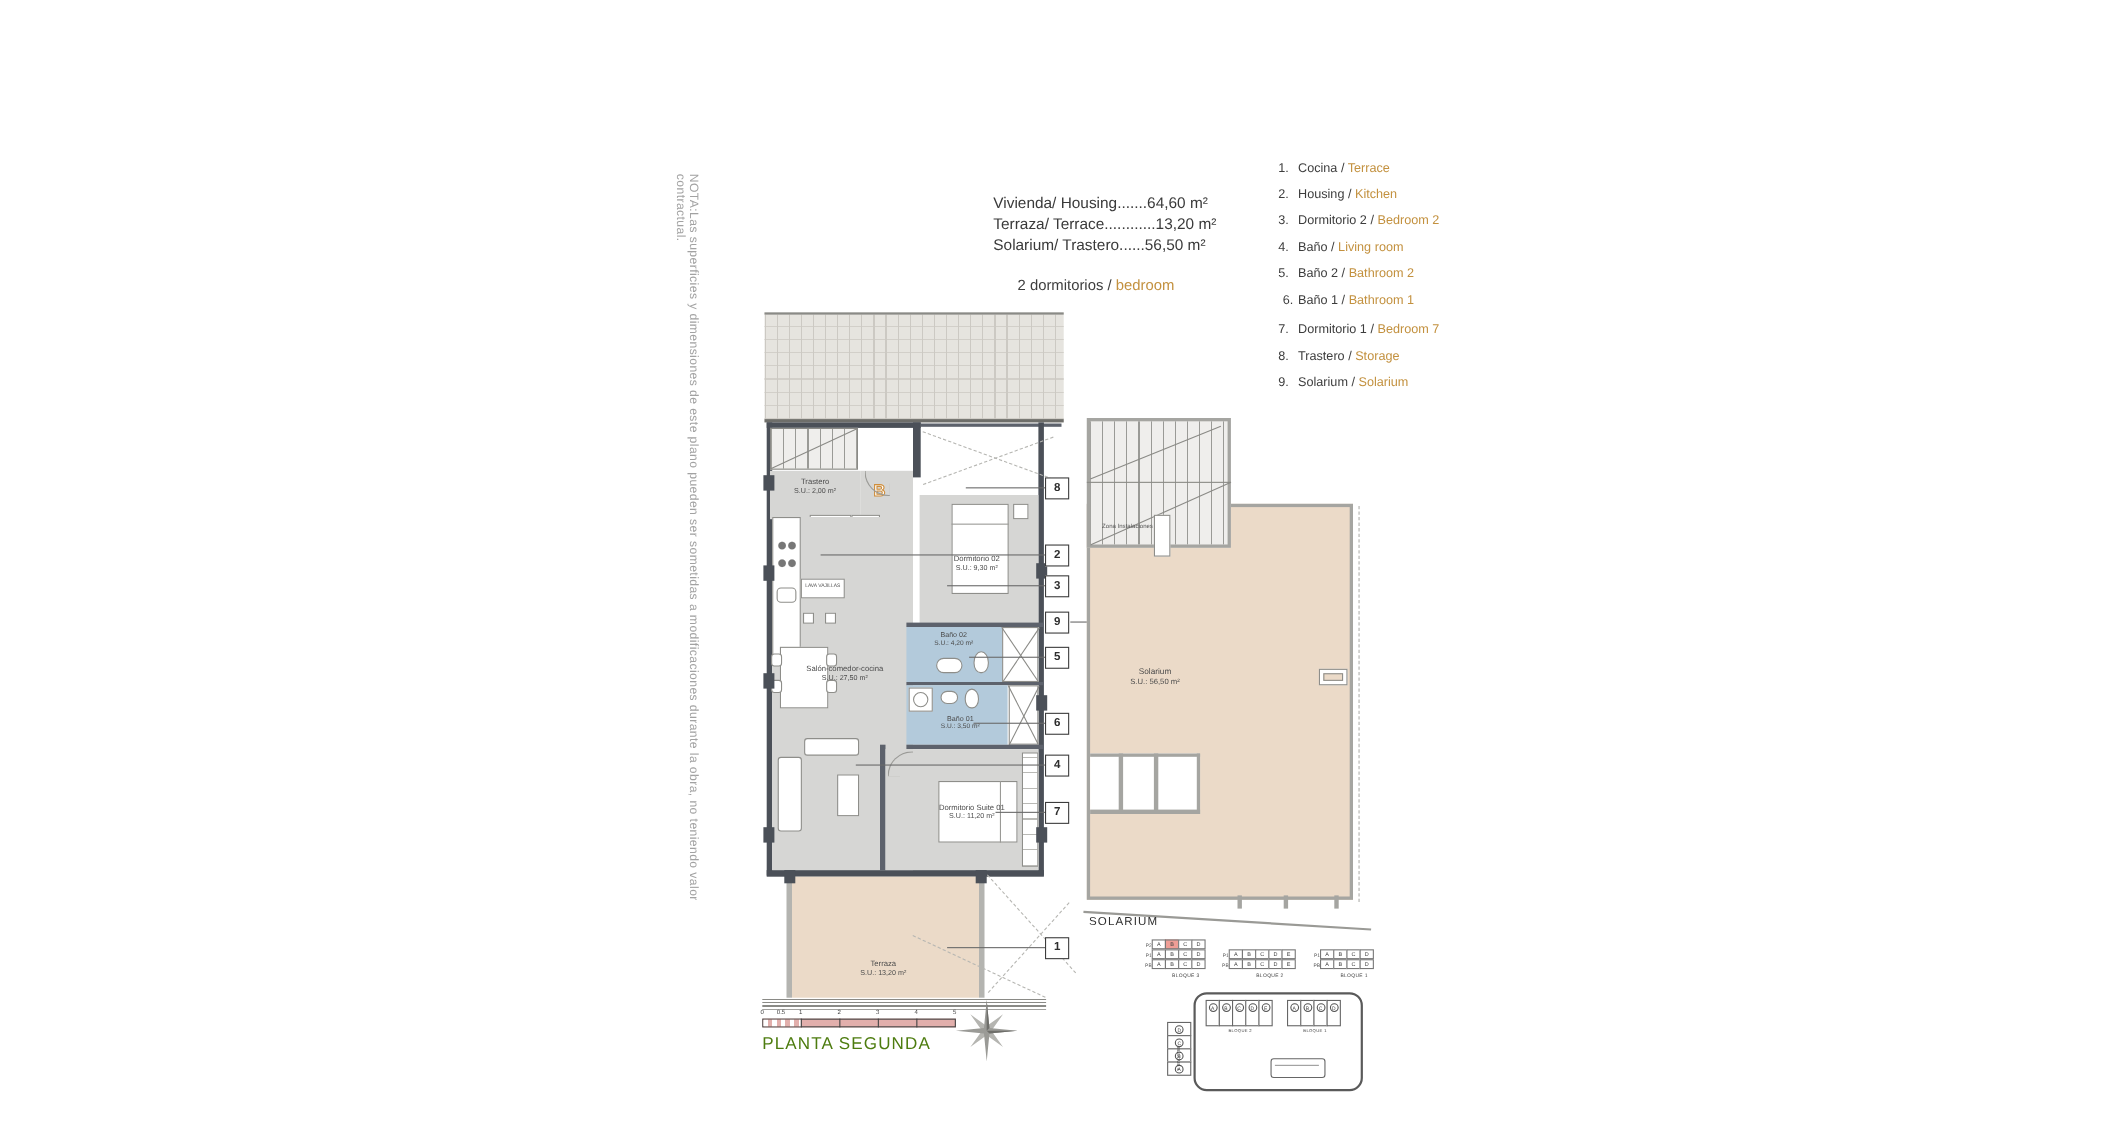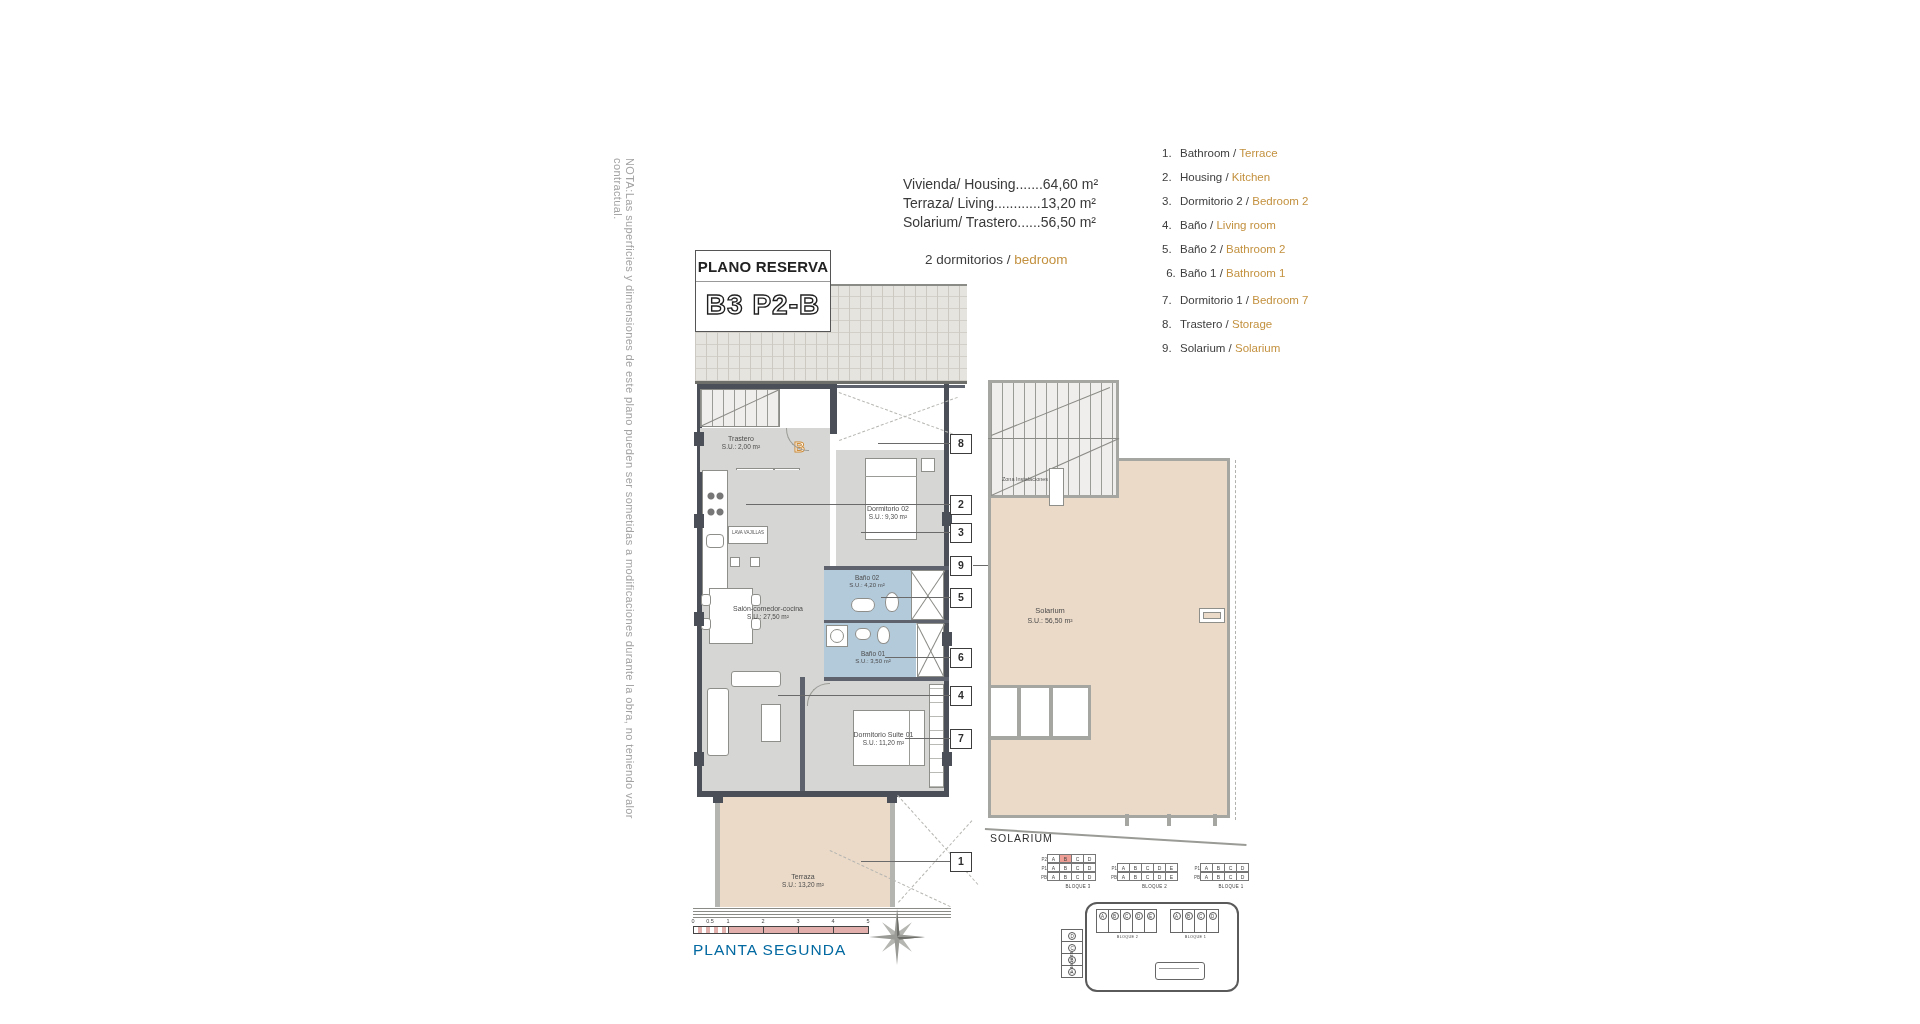--- a/index.html
+++ b/index.html
@@ -41,35 +41,30 @@
   .ucell{width:13px;height:24px;border:1px solid #666;margin-left:-1px;box-sizing:border-box;background:#fff;}
   .ucellh{width:22px;height:13px;border:1px solid #666;margin-top:-1px;box-sizing:border-box;background:#fff;}
 </style>
 </head>
 <body>
 
 <div class="canvas">
 
   <div class="abs" style="left:612px;top:158px;height:680px;writing-mode:vertical-rl;font-size:11px;color:#a2a2a2;letter-spacing:.4px;">NOTA:Las superficies y dimensiones de este plano pueden ser sometidas a modificaciones durante la obra, no teniendo valor contractual.</div>
 
-  <div class="abs" style="left:695px;top:250px;width:134px;height:80px;border:1px solid #555;background:#fff;text-align:center;z-index:5;">
-    <div style="font-size:15px;font-weight:bold;color:#222;margin-top:7px;letter-spacing:.2px;">PLANO RESERVA</div>
-    <div style="border-top:1px solid #999;margin-top:6px;"></div>
-    <div style="font-size:28px;font-weight:800;color:#fff;-webkit-text-stroke:1.4px #1e1e1e;letter-spacing:1px;margin-top:7px;">B3 P2-B</div>
-  </div>
 
   <div class="area-line" style="top:176px;">Vivienda/ Housing.......64,60 m²</div>
-  <div class="area-line" style="top:195px;">Terraza/ Living............13,20 m²</div>
+  <div class="area-line" style="top:195px;">Terraza/ Terrace............13,20 m²</div>
   <div class="area-line" style="top:214px;">Solarium/ Trastero......56,50 m²</div>
   <div class="abs" style="left:925px;top:252px;font-size:13.5px;color:#3d3d3d;white-space:nowrap;">
     <span>2 dormitorios /</span>
     <span class="en">bedroom</span>
   </div>
 
-  <div class="lg" style="top:147px;"><span class="n">1.</span><span>Bathroom / </span><span class="en">Terrace</span></div>
+  <div class="lg" style="top:147px;"><span class="n">1.</span><span>Cocina / </span><span class="en">Terrace</span></div>
   <div class="lg" style="top:171px;"><span class="n">2.</span><span>Housing / </span><span class="en">Kitchen</span></div>
   <div class="lg" style="top:195px;"><span class="n">3.</span><span>Dormitorio 2 / </span><span class="en">Bedroom 2</span></div>
   <div class="lg" style="top:219px;"><span class="n">4.</span><span>Baño / </span><span class="en">Living room</span></div>
   <div class="lg" style="top:243px;"><span class="n">5.</span><span>Baño 2 / </span><span class="en">Bathroom 2</span></div>
   <div class="lg" style="top:267px;text-align:center;"><span class="n">6.</span><span>Baño 1 / </span><span class="en">Bathroom 1</span></div>
   <div class="lg" style="top:294px;"><span class="n">7.</span><span>Dormitorio 1 / </span><span class="en">Bedroom 7</span></div>
   <div class="lg" style="top:318px;"><span class="n">8.</span><span>Trastero / </span><span class="en">Storage</span></div>
   <div class="lg" style="top:342px;"><span class="n">9.</span><span>Solarium / </span><span class="en">Solarium</span></div>
 
   <div class="abs" style="left:693px;top:282px;width:292px;height:648px;">
@@ -251,21 +246,21 @@
     <div class="abs" style="left:105px;top:0;font-size:5.5px;color:#444;transform:translateX(-50%);">3</div>
     <div class="abs" style="left:140px;top:0;font-size:5.5px;color:#444;transform:translateX(-50%);">4</div>
     <div class="abs" style="left:175px;top:0;font-size:5.5px;color:#444;transform:translateX(-50%);">5</div>
     <div class="abs" style="left:0;top:8px;width:176px;height:8px;background:#e2afac;border:1px solid #444;box-sizing:border-box;"></div>
     <div class="abs" style="left:1px;top:9px;width:34px;height:6px;background:repeating-linear-gradient(90deg,#fff 0 4px,#e2afac 4px 8px);"></div>
     <div class="abs" style="left:35px;top:8px;width:1px;height:8px;background:#444;"></div>
     <div class="abs" style="left:70px;top:8px;width:1px;height:8px;background:#444;"></div>
     <div class="abs" style="left:105px;top:8px;width:1px;height:8px;background:#444;"></div>
     <div class="abs" style="left:140px;top:8px;width:1px;height:8px;background:#444;"></div>
   </div>
-  <div class="abs" style="left:693px;top:941px;font-size:15.5px;color:#0369a1;letter-spacing:1px;">PLANTA SEGUNDA</div>
+  <div class="abs" style="left:693px;top:941px;font-size:15.5px;color:#4d7c0f;letter-spacing:1px;">PLANTA SEGUNDA</div>
 
   <svg class="abs" style="left:868px;top:908px;" width="58" height="58" viewBox="0 0 58 58">
     <polygon points="29,8 32,26 50,29 32,32 29,50 26,32 8,29 26,26" transform="rotate(45 29 29)" fill="#b5b5b1"></polygon>
     <polygon points="29,1 31.5,26.5 57,29 31.5,31.5 29,57 26.5,31.5 1,29 26.5,26.5" fill="#9a9a96"></polygon>
     <polygon points="29,1 31.5,26.5 29,29" fill="#6e6e6a"></polygon>
     <polygon points="57,29 31.5,31.5 29,29" fill="#6e6e6a"></polygon>
   </svg>
 
   <div class="abs" style="left:1036px;top:855px;">
     <div class="krow">

